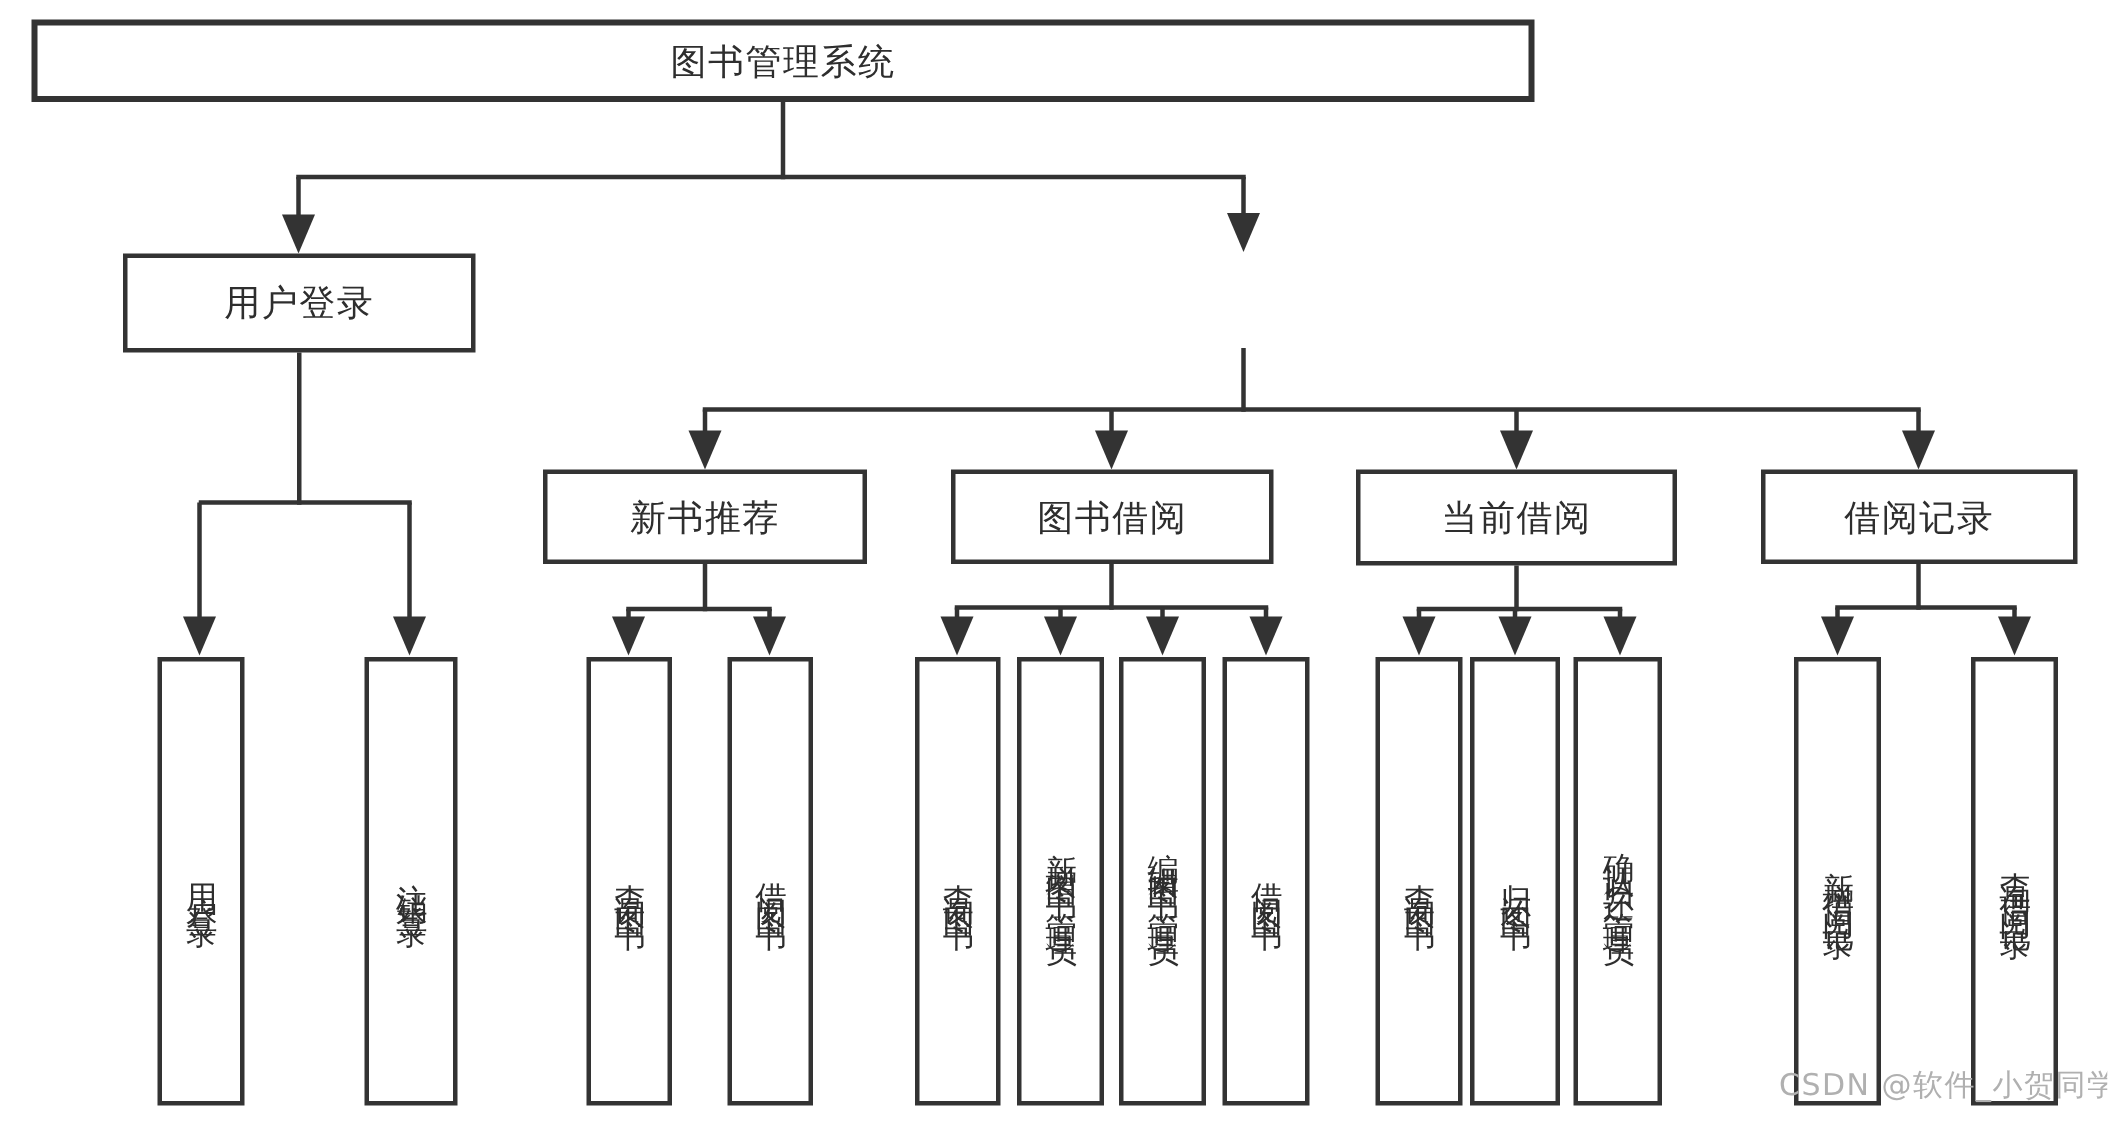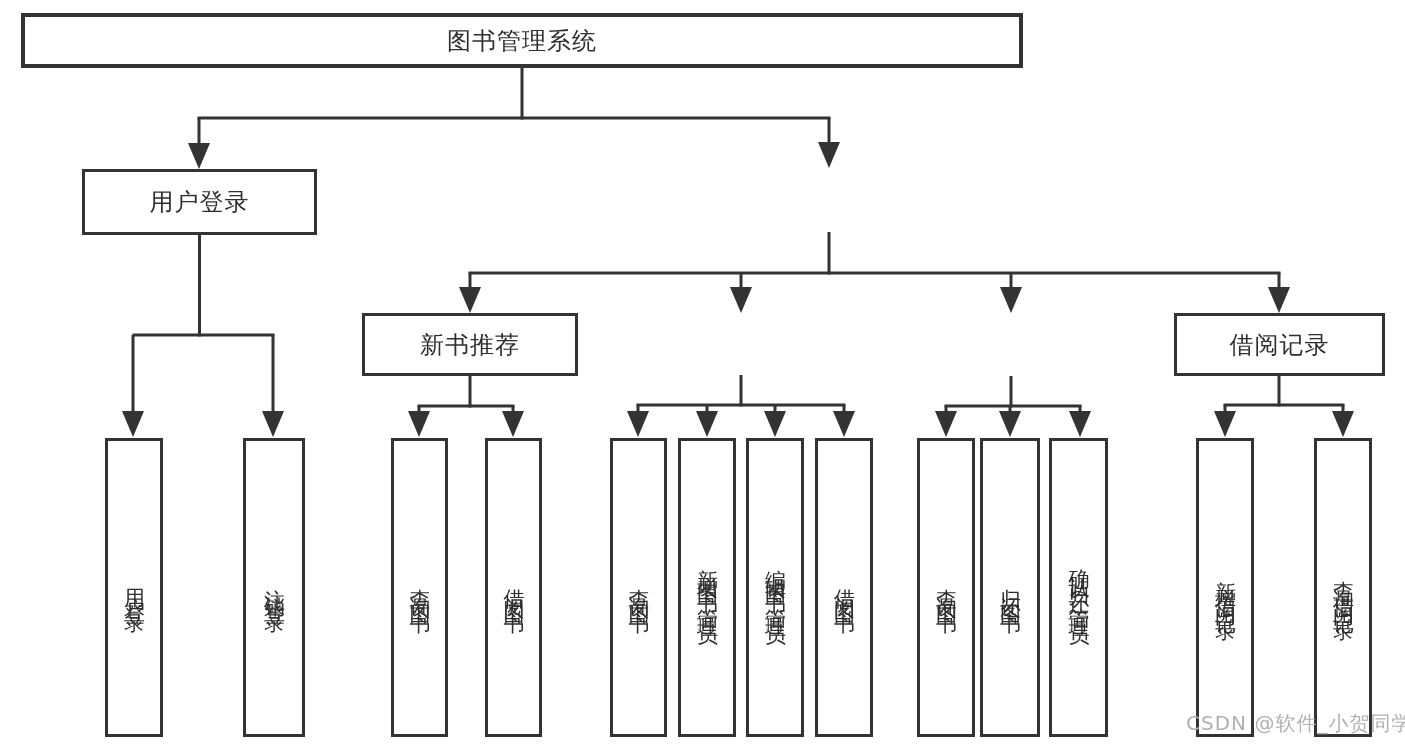--- a/index.html
+++ b/index.html
@@ -124,20 +124,26 @@
     <span>图书管理系统</span>
   </div>
 
   <div class="box h" style="left:82px;top:169px;width:235px;height:66px">
     <span>用户登录</span>
   </div>
 
   <div class="box h" style="left:362px;top:313px;width:216px;height:63px">
     <span>新书推荐</span>
   </div>
+  <div class="box h" style="left:634px;top:313px;width:215px;height:63px">
+    <span>图书借阅</span>
+  </div>
+  <div class="box h" style="left:904px;top:313px;width:214px;height:64px">
+    <span>当前借阅</span>
+  </div>
   <div class="box h" style="left:1174px;top:313px;width:211px;height:63px">
     <span>借阅记录</span>
   </div>
 
   <div class="box v" style="left:105px;top:438px;width:58px;height:299px">
     <span>用户登录</span>
   </div>
   <div class="box v" style="left:243px;top:438px;width:62px;height:299px">
     <span>注销登录</span>
   </div>

